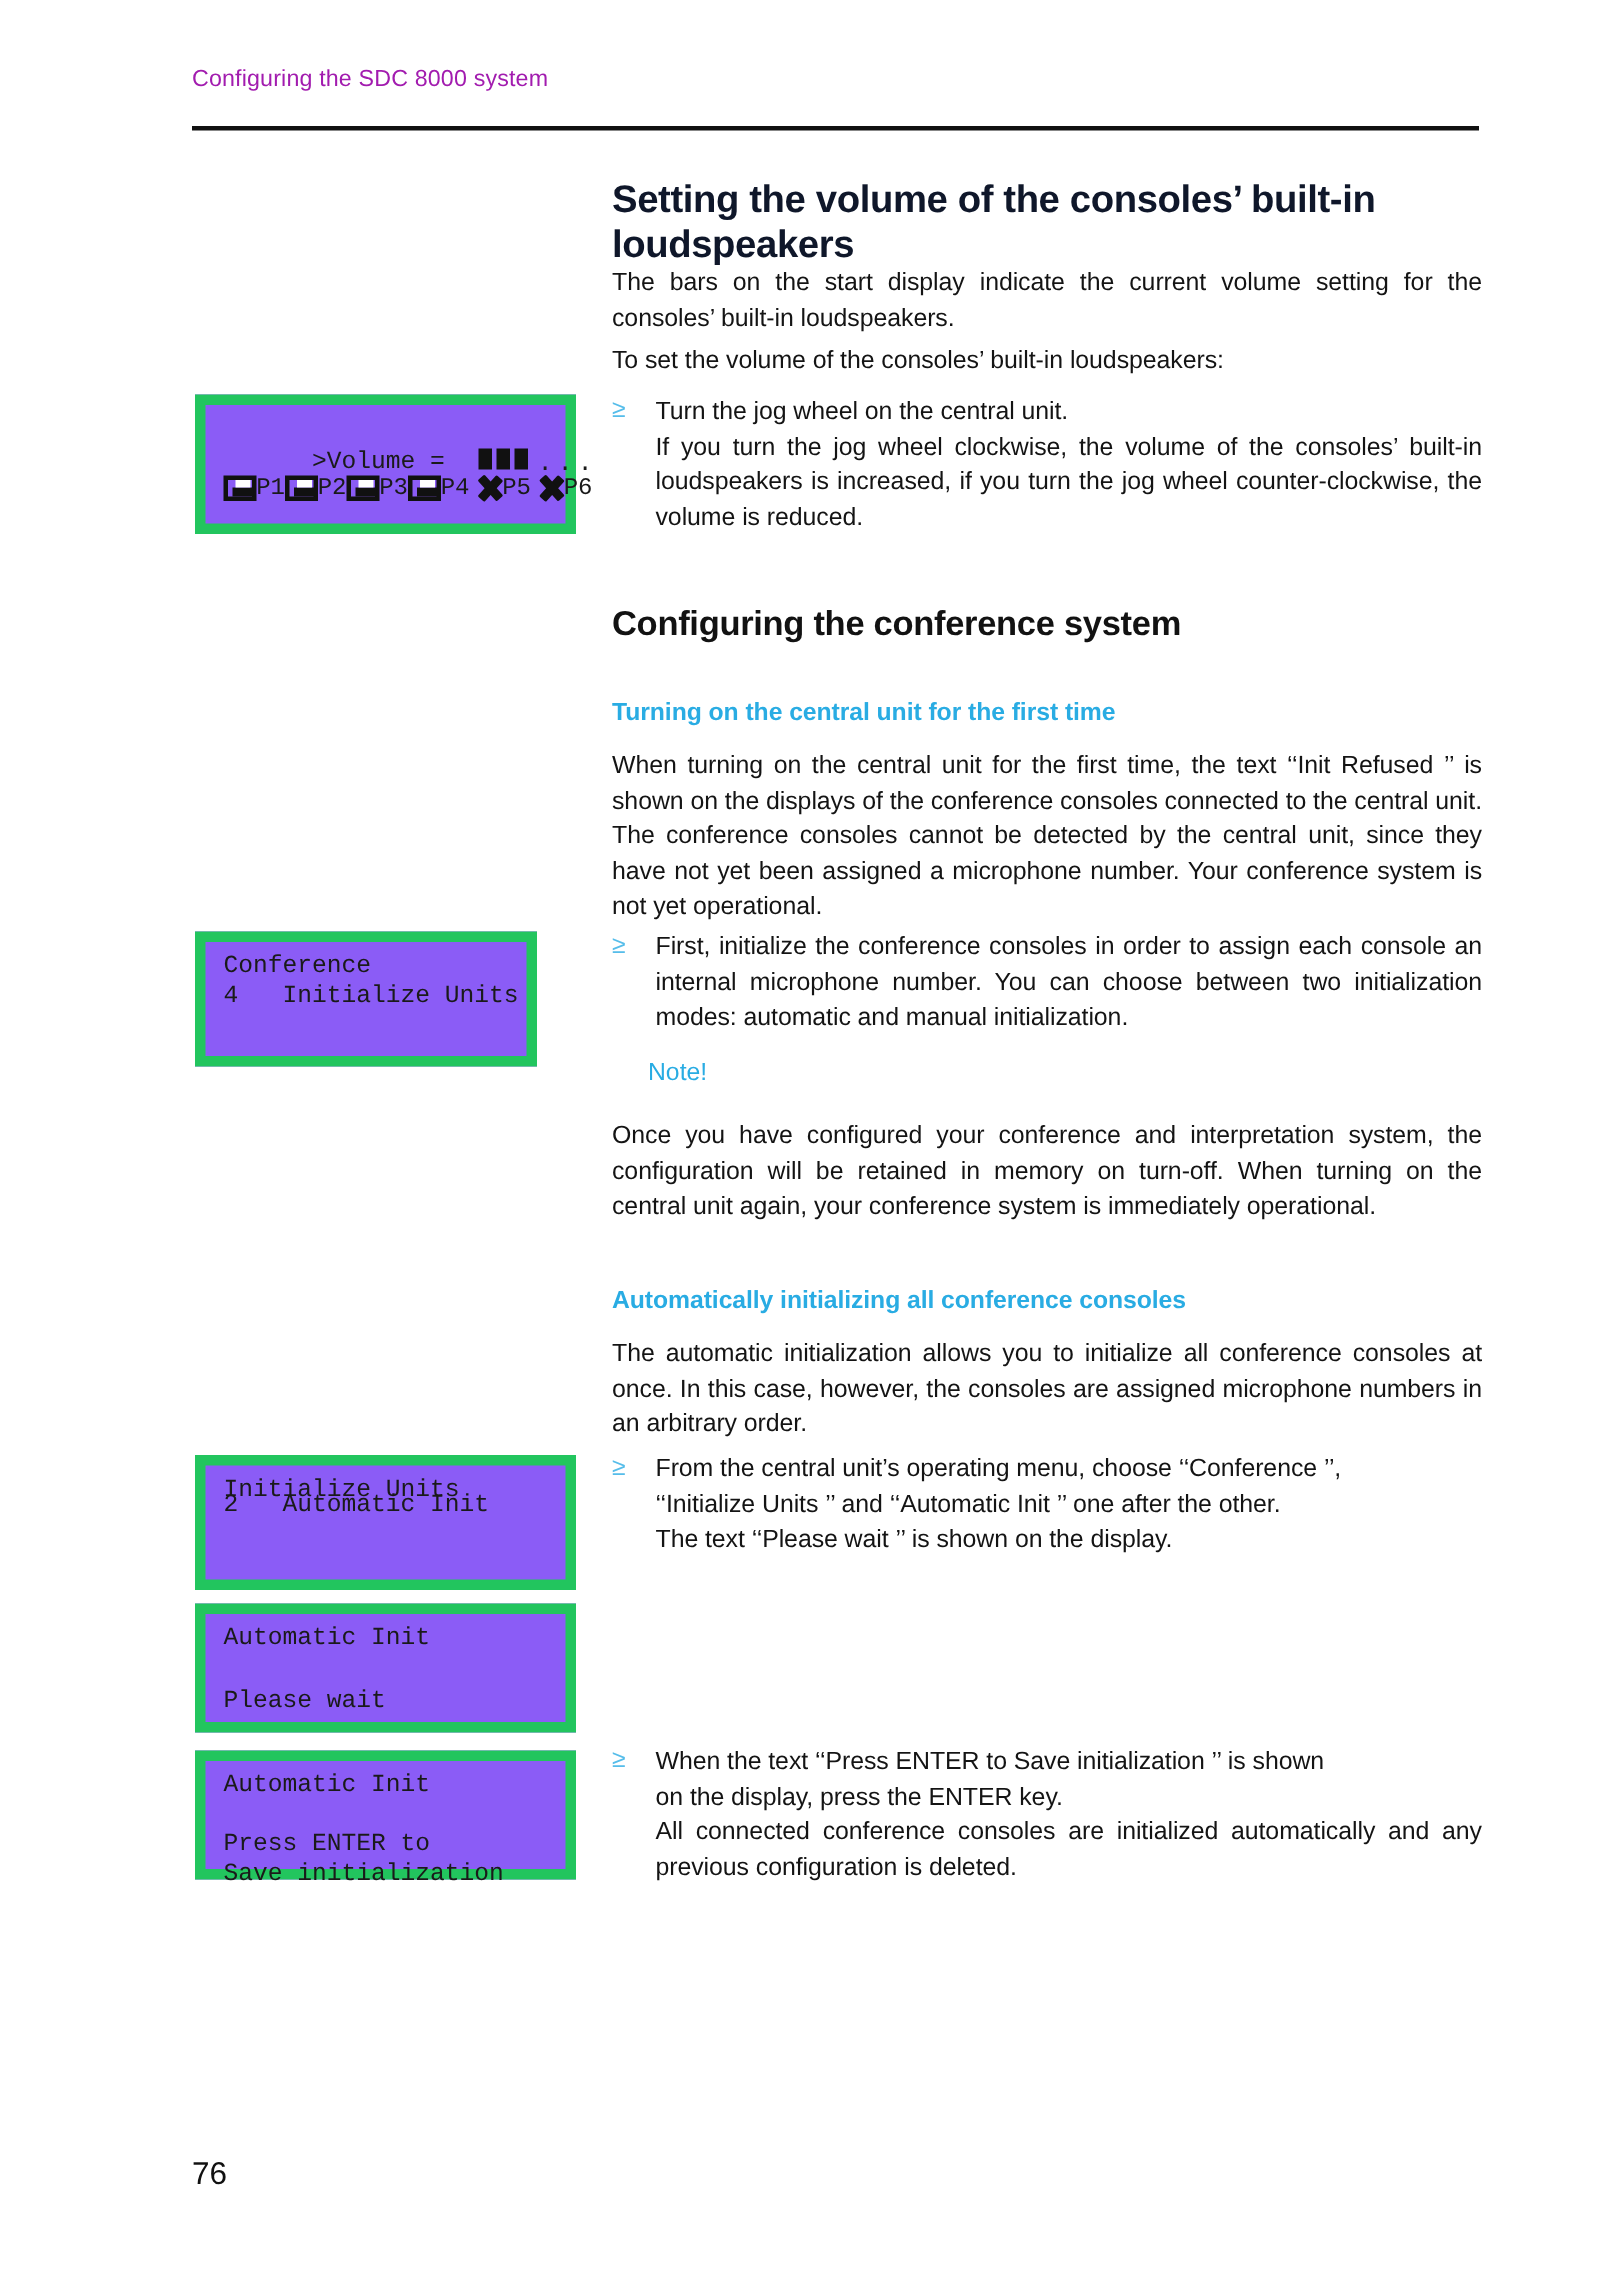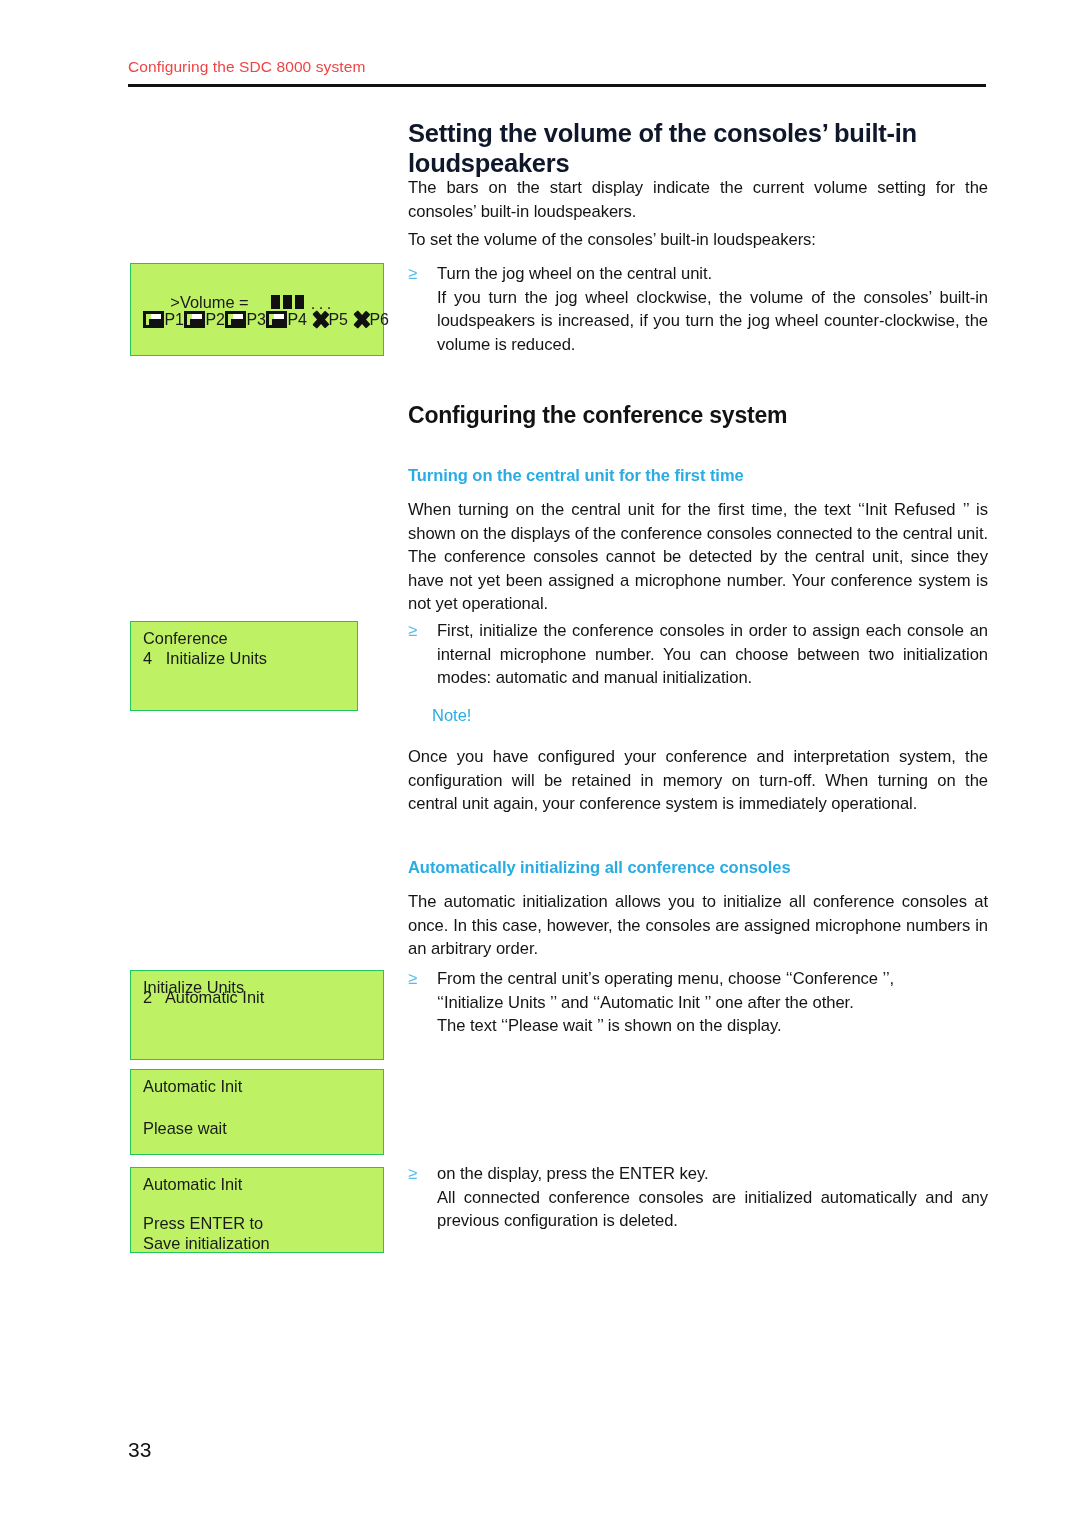--- a/index.html
+++ b/index.html
@@ -16,24 +16,24 @@
     width: 1080px;
     height: 1528px;
     background: #ffffff;
     overflow: hidden;
   }
 
   
   .header-text {
     position: absolute;
     left: 128px;
-    top: 58px;
+    top: 44px;
     font-size: 15.5px;
     letter-spacing: 0.1px;
-    color: #ef4444;
+    color: #a21caf;
     white-space: nowrap;
   }
   .header-rule {
     position: absolute;
     left: 128px;
     top: 84px;
     width: 858px;
     height: 3px;
     background: #111;
   }
@@ -99,27 +99,27 @@
     left: 0;
     top: 0;
     color: #56bdea;
     font-size: 16.5px;
     line-height: 23.5px;
   }
 
   
   .lcd {
     position: absolute;
-    border: 1px solid #22c55e;
-    background: #bef264;
+    border: 7px solid #22c55e;
+    background: #8b5cf6;
     box-sizing: border-box;
     font-size: 16.4px;
     line-height: 20px;
     color: #1a1a1a;
-    font-family: Liberation Sans, sans-serif;
+    font-family: Liberation Mono, monospace;
   }
   .lcd .line {
     position: absolute;
     left: 12px;
     white-space: pre;
   }
 
   
   .glyph-row {
     position: absolute;
@@ -348,24 +348,25 @@
 
   <div class="lcd" style="left:130px; top:1167px; width:254px; height:86px;">
     <div class="line" style="top:6px;">Automatic Init</div>
     <div class="line" style="top:45px;">Press ENTER to</div>
     <div class="line" style="top:65px;">Save initialization</div>
   </div>
 
   <div class="col-right" style="top:1162px;">
     <div class="para bullet nojust">
       <span class="marker">≥</span>
+      <span>When the text ‘‘Press ENTER to Save initialization                ’’ is shown</span>
     </div>
     <div class="para bullet nojust">
       <span>on the display, press the ENTER key.</span>
     </div>
     <div class="para bullet" style="text-align:justify;">
       <span>All connected conference consoles are initialized automatically and any previous configuration is deleted.</span>
     </div>
   </div>
 
-  <div class="folio">33</div>
+  <div class="folio">76</div>
 
 </div>
 
 </body></html>

